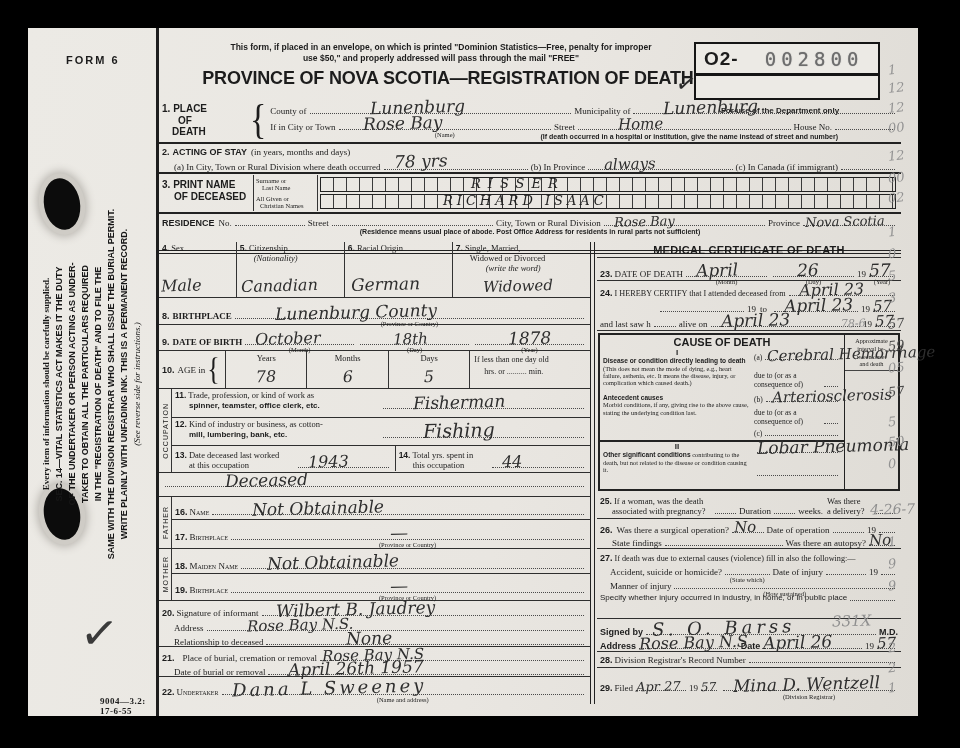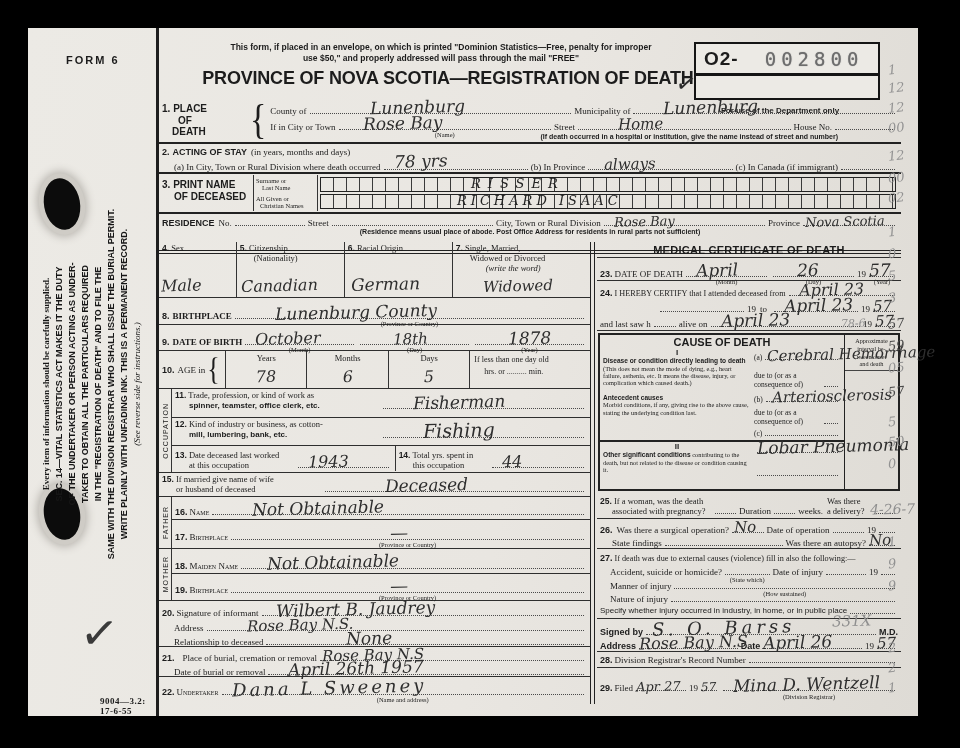--- a/index.html
+++ b/index.html
@@ -211,21 +211,21 @@
       </div>
       <div class="subs" data-name="s3-sublabels">
         <div data-name="surname-sublabel"><span>Surname or</span><br><span style="padding-left:6px">Last Name</span></div>
         <div data-name="given-sublabel"><span>All Given or</span><br><span style="padding-left:4px">Christian Names</span></div>
       </div>
       <div class="gridcol" data-name="s3-letter-grids">
         <div class="boxgrid" data-name="surname-boxgrid">
           <span class="gridtext" style="left:150px" data-name="surname-value">RISSER</span>
         </div>
         <div class="boxgrid" data-name="given-names-boxgrid">
-          <span class="gridtext" style="left:136px;letter-spacing:4px" data-name="given-names-value">RICHARD ISAAC</span>
+          <span class="gridtext" style="left:122px;letter-spacing:4px" data-name="given-names-value">RICHARD ISAAC</span>
         </div>
       </div>
     </div>
 
     <div class="band res-band" style="height:40px" data-name="residence-band">
       <div class="ln" style="min-height:13px">
         <span class="bl" data-name="residence-label" style="margin-right:4px">RESIDENCE</span>
         <span data-name="residence-no-label">No.</span>
         <span class="d" style="max-width:70px" data-name="residence-no-field"></span>
         <span data-name="residence-street-label">Street</span>
@@ -247,21 +247,21 @@
 
     <div class="lcol" data-name="left-column">
 
       <div class="row r47" data-name="sections-4-7">
         <div class="c47" style="flex:.7" data-name="section-4-sex">
           <span class="bl">4.</span> <span>Sex</span>
           <span class="hw" data-name="sex-value" style="left:2px;font-size:16px">Male</span>
         </div>
         <div class="c47" data-name="section-5-citizenship">
           <span class="bl">5.</span> <span>Citizenship</span><br>
-          <span style="padding-left:14px">(Nationality)</span>
+          <span style="font-style:italic;padding-left:14px">(Nationality)</span>
           <span class="hw" data-name="citizenship-value" style="left:4px;font-size:16px">Canadian</span>
         </div>
         <div class="c47" data-name="section-6-racial-origin">
           <span class="bl">6.</span> <span>Racial Origin</span>
           <span class="hw" data-name="racial-origin-value" style="left:6px;font-size:17px">German</span>
         </div>
         <div class="c47" style="flex:1.3" data-name="section-7-marital-status">
           <span class="bl">7.</span> <span>Single, Married,</span><br>
           <span style="padding-left:14px">Widowed or Divorced</span><br>
           <span style="font-style:italic;padding-left:30px">(write the word)</span>
@@ -369,24 +369,20 @@
               <span class="d" data-name="total-years-field">
                   <span class="hw" data-name="total-years-value" style="font-size:16px">44</span>
                 </span>
             </div>
           </div>
         </div>
       </div>
 
       <div class="row" style="height:24px" data-name="section-15-spouse">
         <div class="ln">
-          <div class="two" style="width:160px">
-            <span class="bl">15.</span> <span>If married give name of wife</span><br>
-            <span style="padding-left:14px">or husband of deceased</span>
-          </div>
           <span class="d" data-name="spouse-field">
               <span class="hw hw2" data-name="spouse-value" style="left:60px">Deceased</span>
             </span>
         </div>
       </div>
 
       <div class="row grp" style="height:52px" data-name="father-group">
         <div class="vlab" data-name="father-group-label">
             <span>FATHER</span>
           </div>
@@ -677,24 +673,20 @@
           <span>Date of injury</span>
           <span class="d" style="max-width:40px" data-name="injury-date-field"></span>
           <span>19</span>
           <span class="d" style="max-width:14px" data-name="injury-year-field"></span>
         </div>
         <div class="ln" style="min-height:14px">
           <span style="padding-left:10px">Manner of injury</span>
           <span class="d" data-name="manner-field">
               <span class="sub">(How sustained)</span>
             </span>
-        </div>
-        <div class="ln" style="min-height:13px">
-          <span style="padding-left:10px">Nature of injury</span>
-          <span class="d" data-name="nature-field"></span>
         </div>
         <div class="ln" style="min-height:12px">
           <span class="note" data-name="specify-label" style="font-weight:normal;font-size:8px">Specify whether injury occurred in industry, in home, or in public place</span>
           <span class="d" data-name="specify-field"></span>
         </div>
       </div>
 
       <div class="row" style="height:33px" data-name="signed-by-block">
         <div class="ln" style="min-height:17px">
           <span class="bl">Signed by</span>

